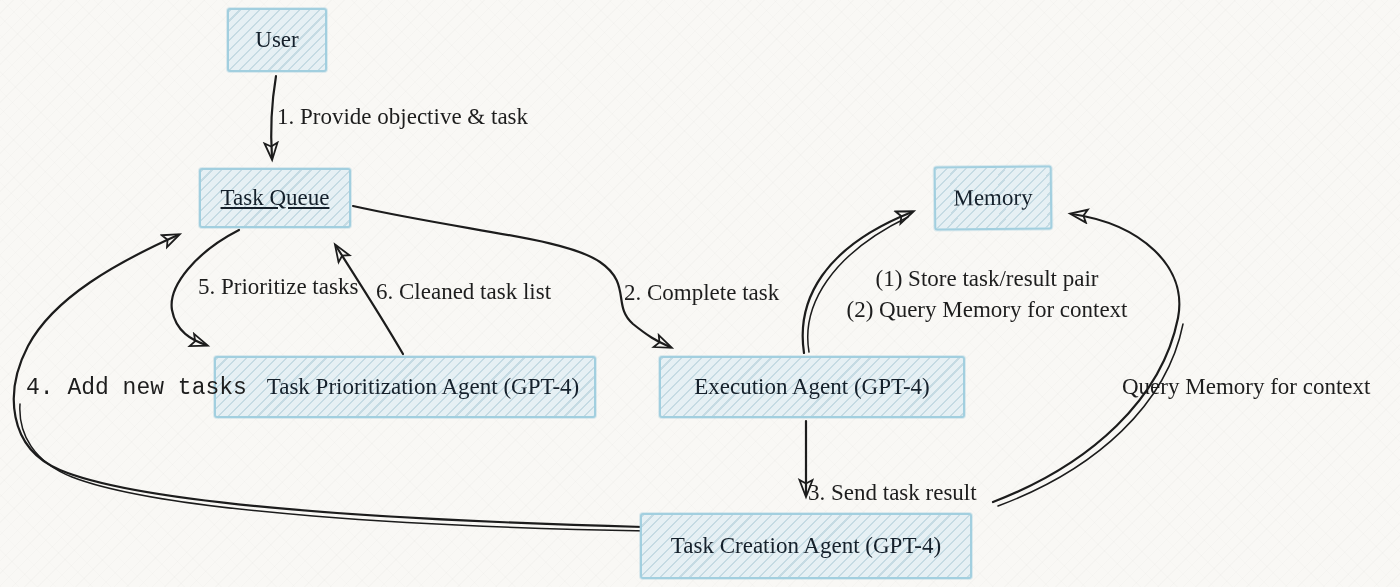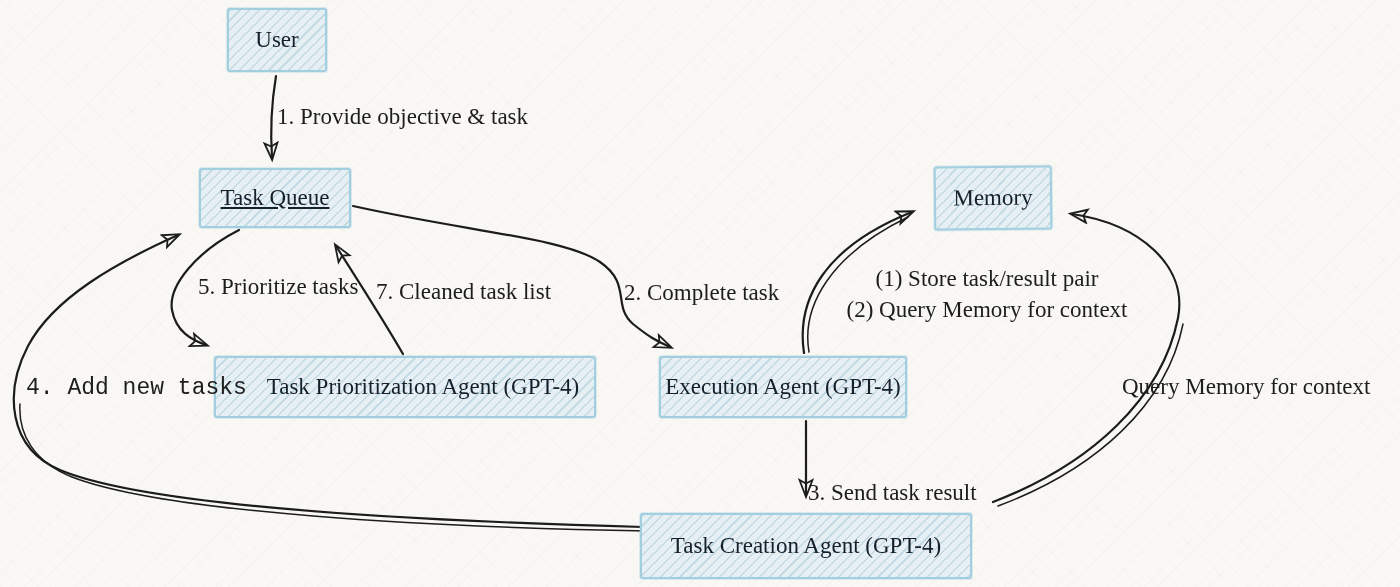--- a/index.html
+++ b/index.html
@@ -80,33 +80,33 @@
   </div>
 
   <div class="node" style="left:934px;top:166px;width:118px;height:64px;transform:rotate(-0.6deg);">
     <span>Memory</span>
   </div>
 
   <div class="node" style="left:214px;top:356px;width:382px;height:62px;padding-left:36px;">
     <span>Task Prioritization Agent (GPT-4)</span>
   </div>
 
-  <div class="node" style="left:659px;top:356px;width:248px;height:62px;">
+  <div class="node" style="left:659px;top:356px;width:306px;height:62px;">
     <span>Execution Agent (GPT-4)</span>
   </div>
 
   <div class="node" style="left:640px;top:513px;width:332px;height:66px;">
     <span>Task Creation Agent (GPT-4)</span>
   </div>
 
   <div class="edge-label" style="left:277px;top:104px;">1. Provide objective &amp; task</div>
 
   <div class="edge-label" style="left:166px;top:274px;margin-left:32px;">5. Prioritize tasks</div>
 
-  <div class="edge-label" style="left:376px;top:279px;">7. Cleaned task list</div>
+  <div class="edge-label" style="left:376px;top:279px;">6. Cleaned task list</div>
 
   <div class="edge-label" style="left:624px;top:280px;">2. Complete task</div>
 
   <div class="edge-label twoline" style="left:826px;top:263px;width:322px;">
     <div>(1) Store task/result pair</div>
     <div>(2) Query Memory for context</div>
   </div>
 
   <div class="edge-label" style="left:26px;top:375px;font-family:Liberation Mono, monospace;">4. Add new tasks</div>
 

